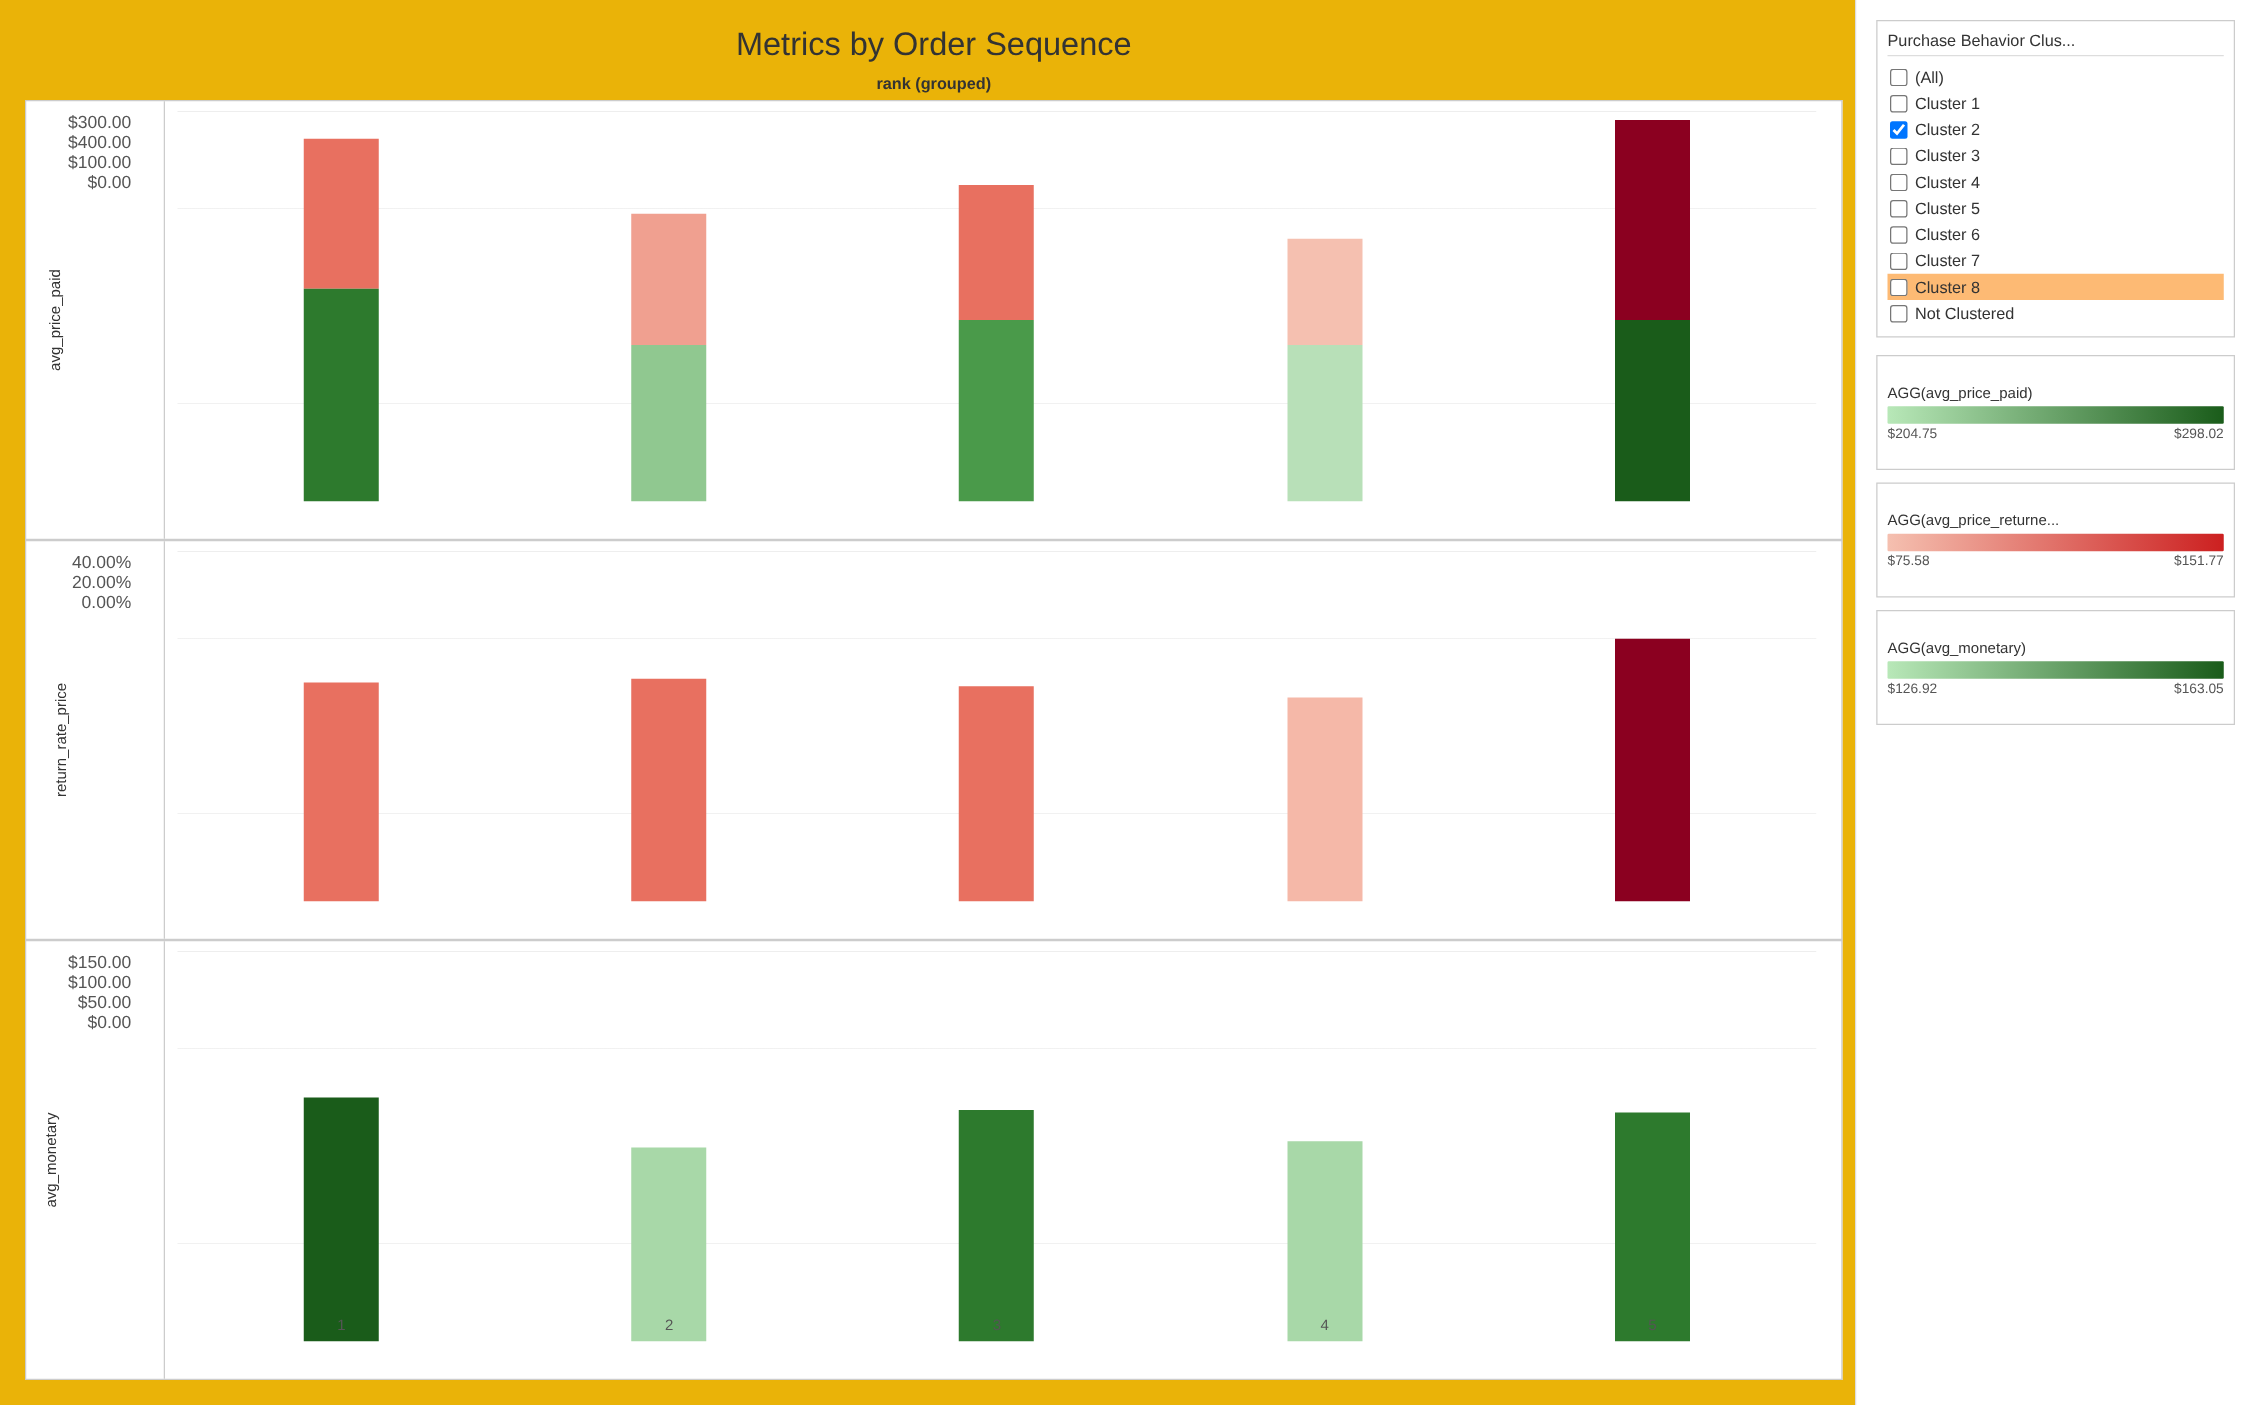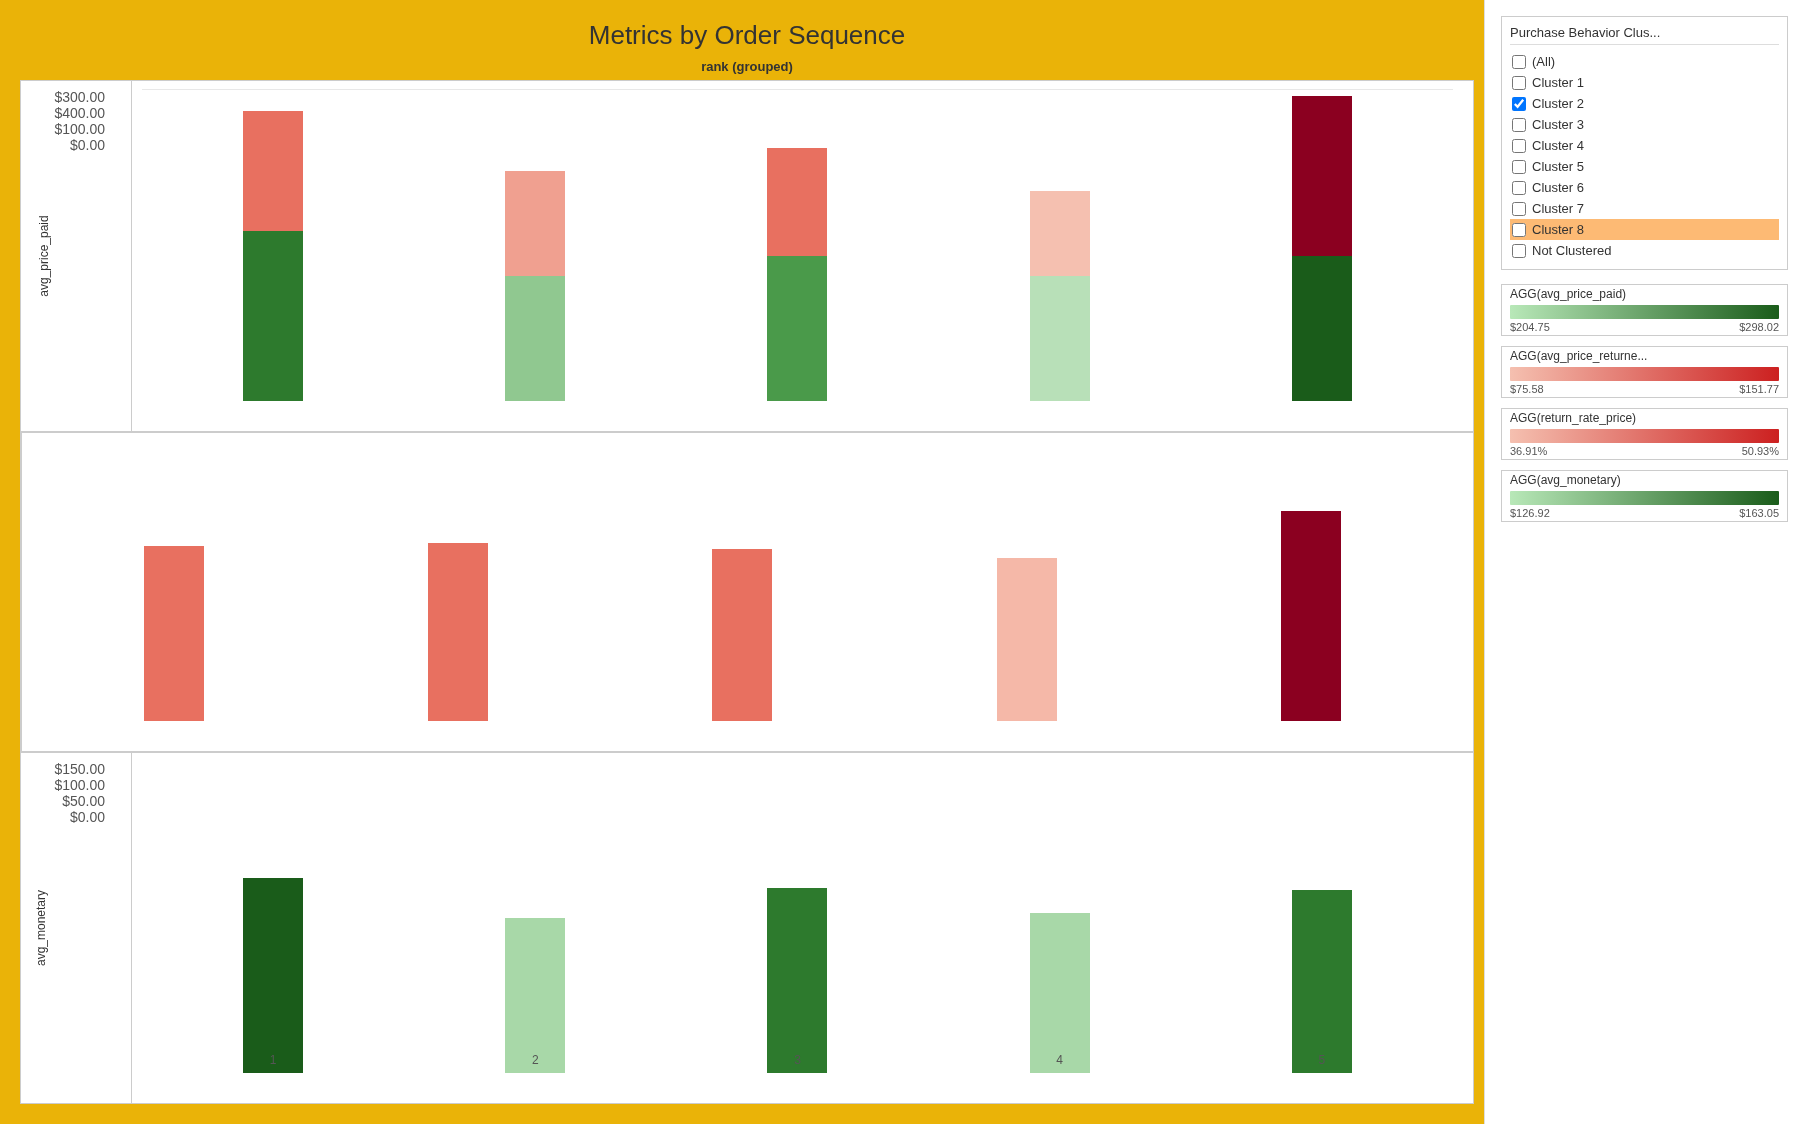--- a/index.html
+++ b/index.html
@@ -184,21 +184,21 @@
     }
 
     .legend-section {
       display: flex;
       flex-direction: column;
       gap: 10px;
     }
 
     .legend-item {
       border: 1px solid #ccc;
-      padding: 2px 8px;
+      padding: 22px 8px;
     }
 
     .legend-label {
       font-size: 12px;
       color: #333;
       margin-bottom: 4px;
     }
 
     .color-bar {
       height: 14px;
@@ -270,20 +270,30 @@
             <div class="bar-stack">
               <div class="bar-segment" style="height:145px; background:#1a5c1a;"></div>
               <div class="bar-segment" style="height:160px; background:#8b0020;"></div>
             </div>
           </div>
         </div>
       </div>
     </div>
 
     <div class="sub-chart" style="flex:1">
+      <div class="y-axis-wrapper">
+        <div style="position:relative; width:110px; height:100%;">
+          <span class="y-label" style="left:-18px; font-size:12px;">return_rate_price</span>
+          <div class="y-axis" style="justify-content: space-between; padding: 8px 6px 8px 0;">
+            <span>40.00%</span>
+            <span>20.00%</span>
+            <span>0.00%</span>
+          </div>
+        </div>
+      </div>
       <div class="bars-area">
         <div class="bars-group">
           <div class="bar-column">
             <div style="width:60px; height:175px; background:#e87060;"></div>
           </div>
           <div class="bar-column">
             <div style="width:60px; height:178px; background:#e87060;"></div>
           </div>
           <div class="bar-column">
             <div style="width:60px; height:172px; background:#e87060;"></div>
@@ -398,28 +408,20 @@
       </div>
       <div class="legend-item">
         <div class="legend-label">AGG(avg_price_returne...</div>
         <div class="color-bar" style="background: linear-gradient(to right, rgb(245, 192, 176), rgb(204, 32, 32));"></div>
         <div class="color-range">
           <span>$75.58</span>
           <span>$151.77</span>
         </div>
       </div>
       <div class="legend-item">
-        <div class="legend-label">AGG(return_rate_price)</div>
-        <div class="color-bar" style="background: linear-gradient(to right, rgb(245, 192, 176), rgb(204, 32, 32));"></div>
-        <div class="color-range">
-          <span>36.91%</span>
-          <span>50.93%</span>
-        </div>
-      </div>
-      <div class="legend-item">
         <div class="legend-label">AGG(avg_monetary)</div>
         <div class="color-bar" style="background: linear-gradient(to right, rgb(184, 232, 184), rgb(26, 92, 26));"></div>
         <div class="color-range">
           <span>$126.92</span>
           <span>$163.05</span>
         </div>
       </div>
     </div>
 
 </div>

